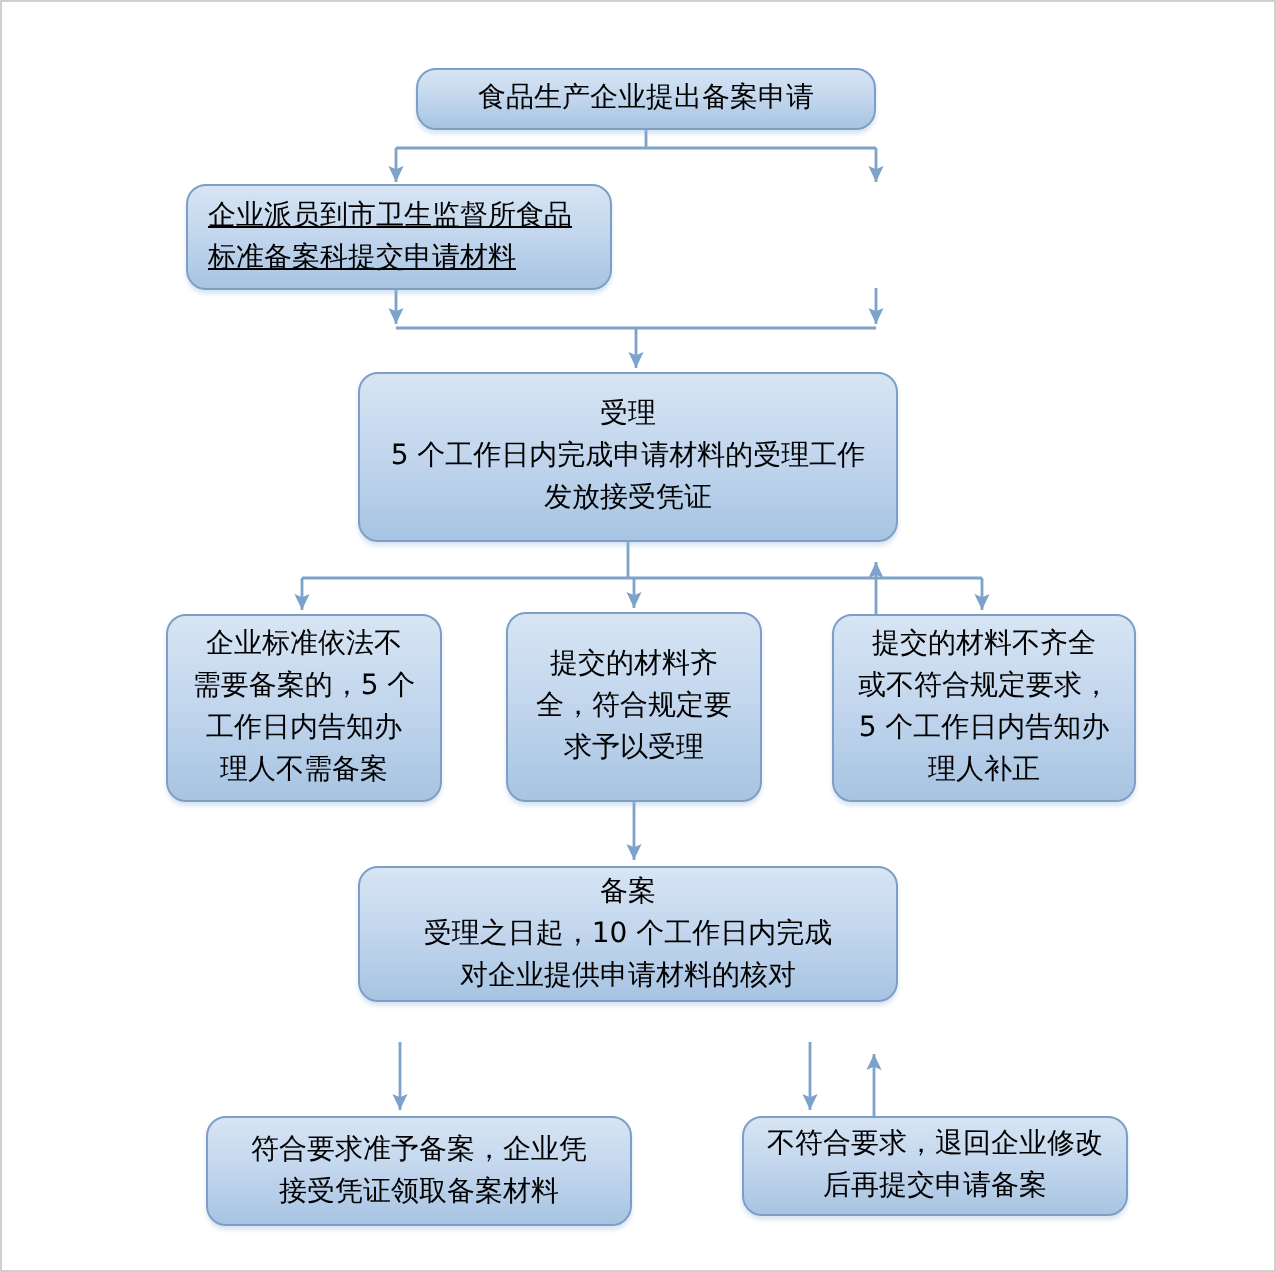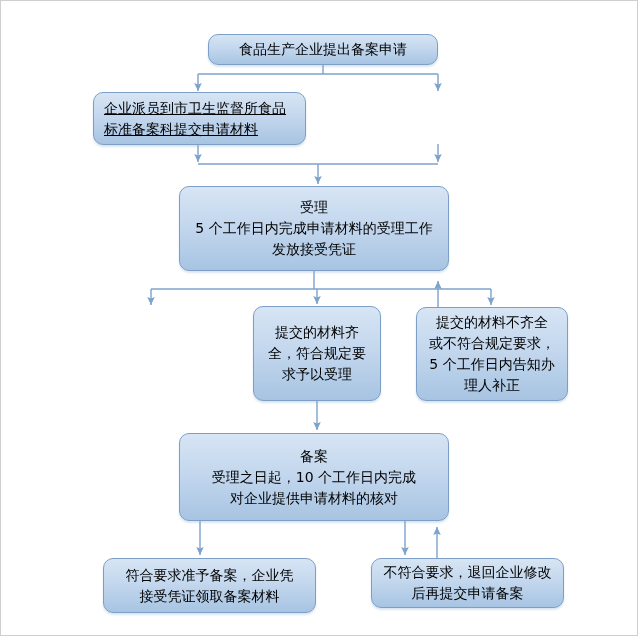--- a/index.html
+++ b/index.html
@@ -94,35 +94,41 @@
 标准备案科提交申请材料</div>
   </div>
 
 
   <div class="node" style="left:178px;top:185px;width:270px;height:85px;">
     <div class="node-text">受理
 5 个工作日内完成申请材料的受理工作
 发放接受凭证</div>
   </div>
 
+  <div class="node" style="left:82px;top:306px;width:138px;height:94px;">
+    <div class="node-text">企业标准依法不
+需要备案的，5 个
+工作日内告知办
+理人不需备案</div>
+  </div>
 
   <div class="node" style="left:252px;top:305px;width:128px;height:95px;">
     <div class="node-text">提交的材料齐
 全，符合规定要
 求予以受理</div>
   </div>
 
   <div class="node" style="left:415px;top:306px;width:152px;height:94px;">
     <div class="node-text">提交的材料不齐全
 或不符合规定要求，
 5 个工作日内告知办
 理人补正</div>
   </div>
 
-  <div class="node" style="left:178px;top:432px;width:270px;height:88px;">
+  <div class="node" style="left:178px;top:432px;width:270px;height:68px;">
     <div class="node-text">备案
 受理之日起，10 个工作日内完成
 对企业提供申请材料的核对</div>
   </div>
 
   <div class="node" style="left:102px;top:557px;width:213px;height:55px;">
     <div class="node-text">符合要求准予备案，企业凭
 接受凭证领取备案材料</div>
   </div>
 

